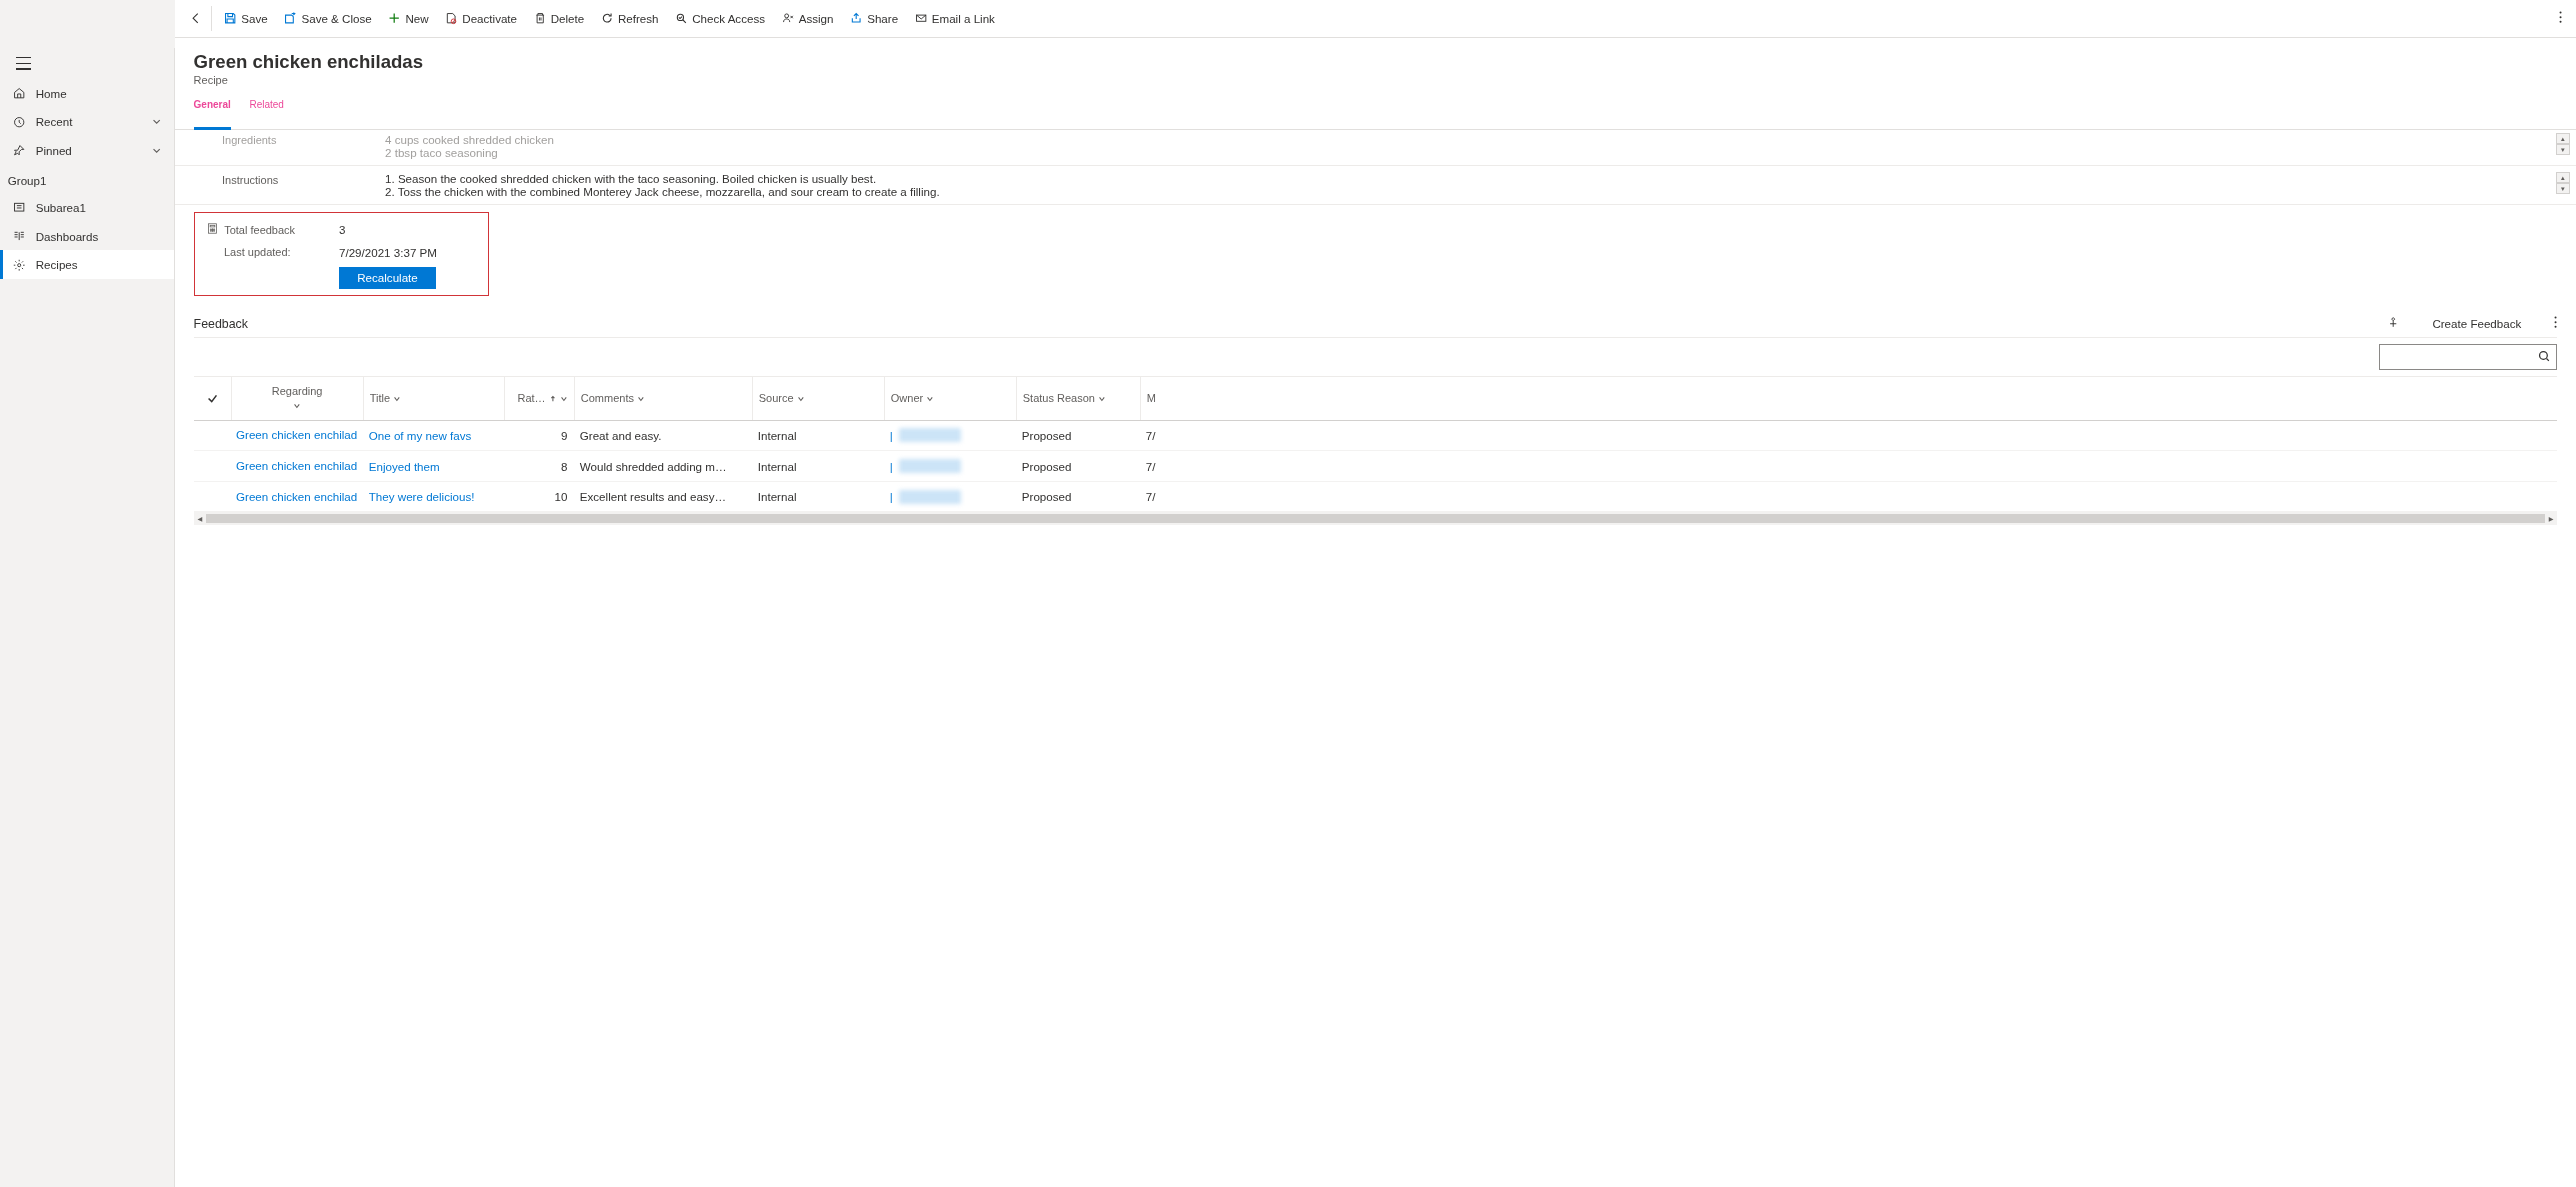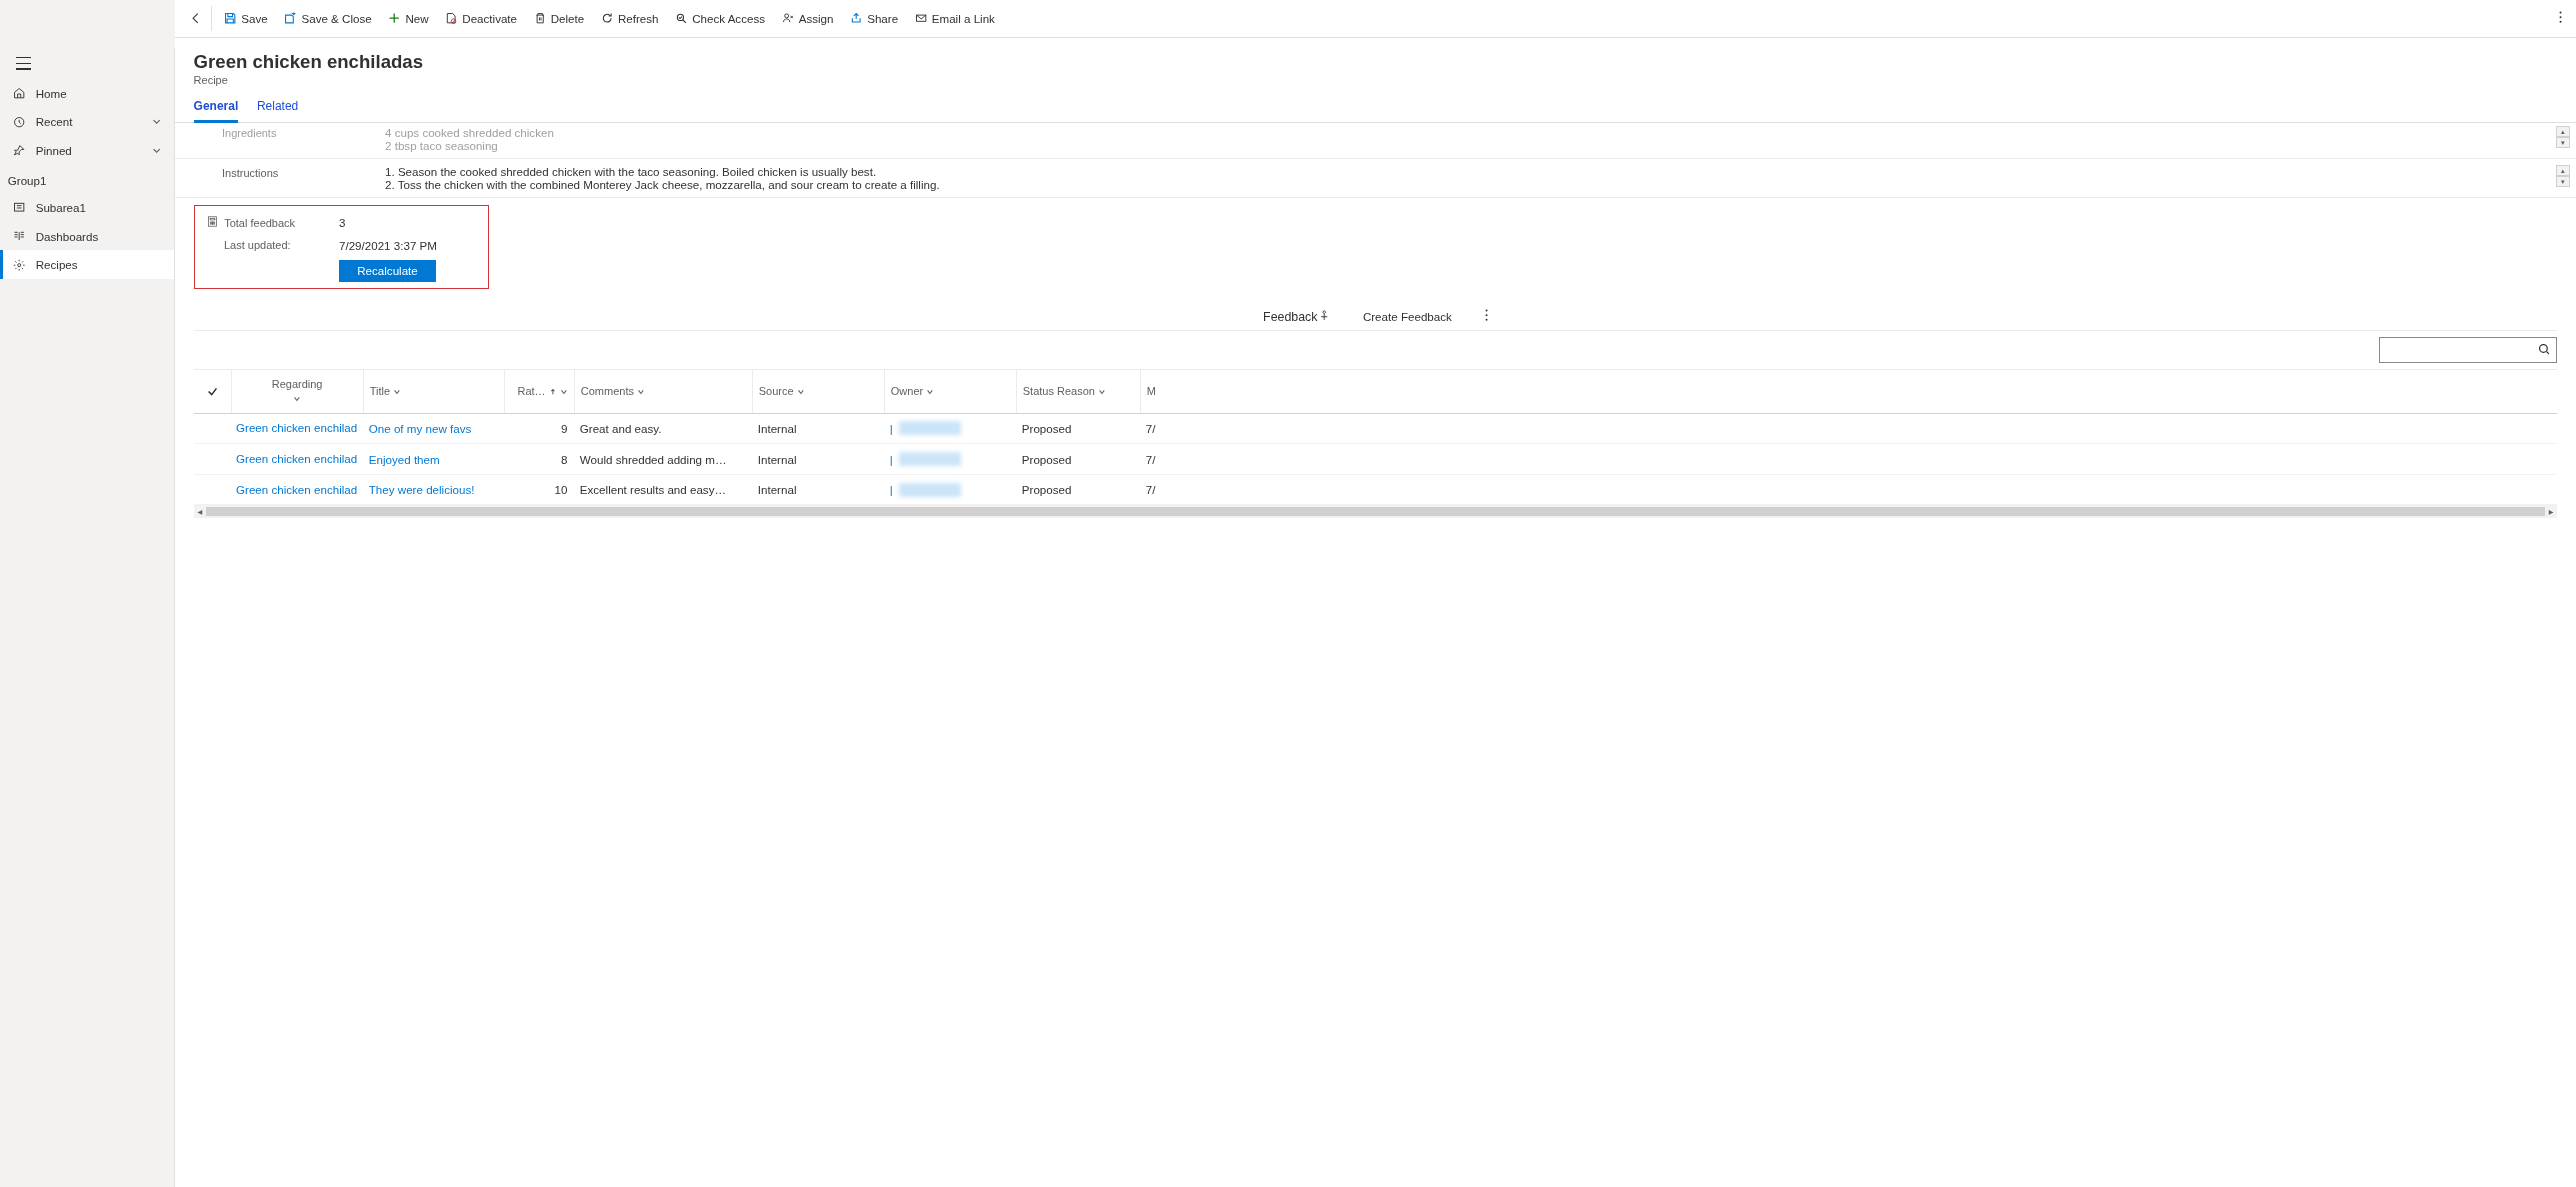--- a/index.html
+++ b/index.html
@@ -67,21 +67,21 @@
 .cmd-btn .cmd-icon { display: flex; align-items: center; }
 .cmd-overflow { margin-left: auto; padding: 4.7px 7.8px; cursor: pointer; }
 
 
 .form-header { padding: 12.4px 18.6px 0 18.6px; }
 .record-title { font-size: 18.6px; font-weight: 600; }
 .record-subtitle { font-size: 11px; color: #605e5c; margin-top: 1.6px; }
 
 
 .tabs { display: flex; gap: 18.6px; padding: 12.4px 18.6px 0 18.6px; border-bottom: 0.8px solid #e1dfdd; }
-.tab { padding-bottom: 9px; font-size: 12px; cursor: pointer; color: #1d4ed8; position: relative; }
+.tab { padding-bottom: 19px; font-size: 10px; cursor: pointer; color: #ec4899; position: relative; }
 .tab.active { font-weight: 600; }
 .tab.active::after { content: ""; position: absolute; left: 0; right: 0; bottom: -0.8px; height: 2.3px; background: #0078d4; }
 
 
 .content { flex: 1; overflow-y: auto; padding: 0 0 15.5px 0; background: #fff; }
 
 
 .field-row { display: flex; padding: 6.2px 18.6px; align-items: flex-start; position: relative; }
 .field-row.sep { border-bottom: 0.8px solid #edebe9; }
 .field-label { width: 163px; color: #605e5c; font-size: 11px; padding-top: 1.6px; }
@@ -101,21 +101,21 @@
 .rollup-label { width: 132px; color: #605e5c; font-size: 11px; display: flex; align-items: center; gap: 6.2px; }
 .rollup-value { font-size: 11.6px; }
 .recalc-btn {
   background: #0078d4; color: #fff; border: none;
   padding: 4.7px 18.6px; font-size: 11.6px; cursor: pointer;
   margin-left: 144px; margin-top: 3.1px;
 }
 
 
 .section-header {
-  display: flex; align-items: center; justify-content: center;
+  display: flex; align-items: center; justify-content: space-between;
   padding: 11px 18.6px 6.2px 18.6px;
 }
 .section-title { font-size: 12.4px; font-weight: 400; }
 .section-actions { display: flex; align-items: center; gap: 33px; }
 .section-link { font-size: 11.6px; cursor: pointer; display: flex; align-items: center; gap: 4.7px; }
 .section-divider { height: 0.8px; background: #edebe9; margin: 0 18.6px; }
 
 
 .search-row { display: flex; justify-content: flex-end; padding: 6.2px 18.6px; }
 .search-box { width: 178px; border: 0.8px solid #8a8886; display: flex; align-items: center; padding: 4.7px 6.2px; gap: 4.7px; }

